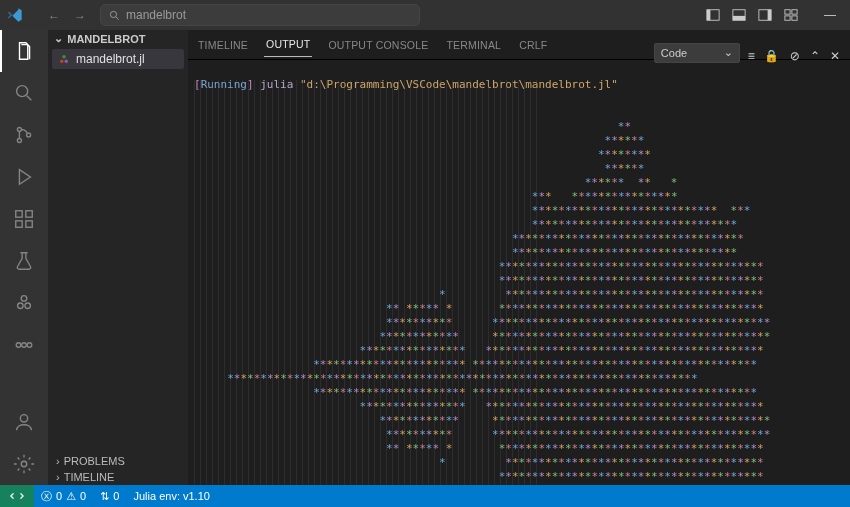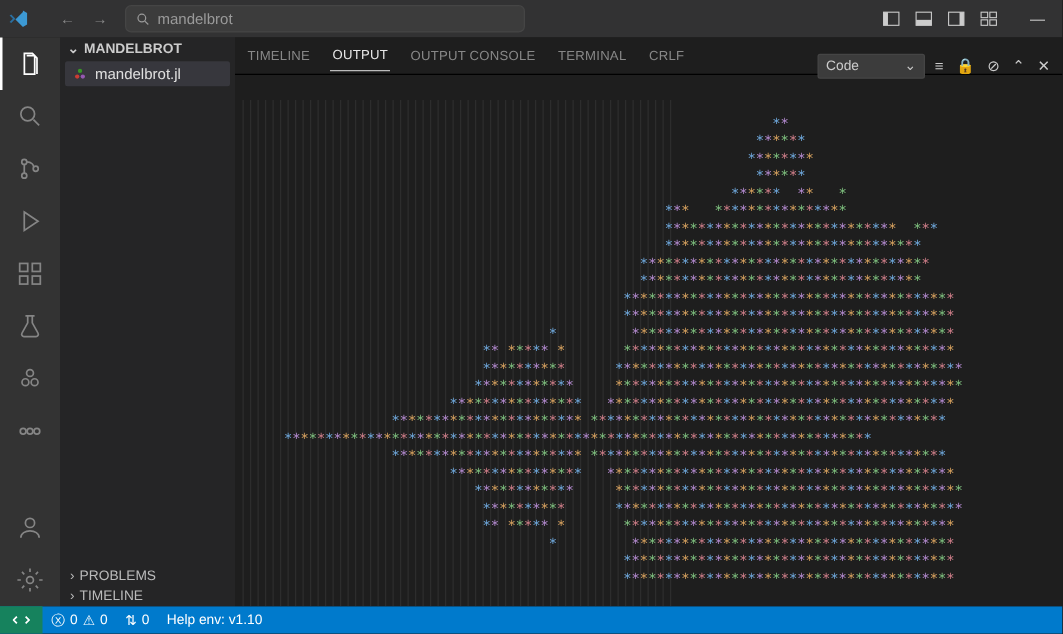--- a/index.html
+++ b/index.html
@@ -22,21 +22,21 @@
   .sidebar { width: 140px; background: #252526; display: flex; flex-direction: column; }
   .sb-title { height: 30px; display: flex; align-items: center; justify-content: space-between; padding: 0 10px; font-size: 11px; letter-spacing: .5px; color: #bbb; }
   .sb-section { padding: 2px 6px; font-size: 11px; color: #ccc; display:flex; align-items:center; gap:4px; font-weight:bold; }
   .sb-file { margin: 2px 4px; padding: 3px 6px; display: flex; align-items: center; gap: 6px; background: #37373d; color: #e0e0e0; border-radius: 2px; }
   .sb-bottom { margin-top: auto; }
   .sb-collapse { padding: 2px 8px; font-size: 11px; color: #bbb; display:flex; align-items:center; gap:4px;}
   .main { flex: 1; display: flex; flex-direction: column; background: #1e1e1e; min-width: 0; }
   .panel-tabs { height: 30px; display: flex; align-items: center; padding-left: 8px; gap: 14px; border-bottom: 1px solid #000; background: #1e1e1e; }
   .ptab { font-size: 10.5px; color: #888; padding: 6px 2px; letter-spacing: .2px; }
   .ptab.active { color: #e8e8e8; border-bottom: 1px solid #bbb; }
-  .panel-right { margin-left: auto; display: flex; align-items: center; gap: 6px; padding-right: 8px; margin-top: 16px; }
+  .panel-right { margin-left: auto; display: flex; align-items: flex-end; gap: 6px; padding-right: 8px; margin-top: 16px; }
   .filter { width: 86px; height: 20px; background: #3c3c3c; border: 1px solid #454545; border-radius: 2px; font-size: 11px; display:flex; align-items:center; justify-content:space-between; padding: 0 6px; color:#ccc;}
   .pbtn { color: #ccc; padding: 0 2px; font-size: 12px; }
   .output { flex: 1; font-family: 'Consolas', monospace; font-size: 11px; line-height: 14px; color: #c8c8c8; padding: 4px 6px; white-space: pre; overflow: hidden; position: relative; }
   .out-line1 .tok-br { color: #c786c0; }
   .out-line1 .tok-run { color: #7aa6da; }
   .out-line1 .tok-cmd { color: #bba6d1; }
   .out-line1 .tok-path { color: #d3a768; }
   .ruler-strip { position:absolute; left:6px; top:20px; bottom:0; width: 520px; pointer-events:none; }
   .ruler-strip span { display:inline-block; width:6px; height:100%; border-left:1px solid rgba(90,90,90,.25);}
   .mandel { position: relative; z-index: 1; }
@@ -209,20 +209,21 @@
             <span>⌄</span>
           </div>
         <span class="pbtn">≡</span>
         <span class="pbtn">🔒</span>
         <span class="pbtn">⊘</span>
         <span class="pbtn">⌃</span>
         <span class="pbtn">✕</span>
       </div>
     </div>
     <div class="output">
+<div class="out-line1"><span class="tok-br">[</span><span class="tok-run">Running</span><span class="tok-br">]</span> <span class="tok-cmd">julia</span> <span class="tok-path">"d:\Programming\VSCode\mandelbrot\mandelbrot.jl"</span></div>
 <div class="ruler-strip"><span></span><span></span><span></span><span></span><span></span><span></span><span></span><span></span><span></span><span></span><span></span><span></span><span></span><span></span><span></span><span></span><span></span><span></span><span></span><span></span><span></span><span></span><span></span><span></span><span></span><span></span><span></span><span></span><span></span><span></span><span></span><span></span><span></span><span></span><span></span><span></span><span></span><span></span><span></span><span></span><span></span><span></span><span></span><span></span><span></span><span></span><span></span><span></span><span></span><span></span><span></span><span></span><span></span><span></span><span></span><span></span><span></span><span></span></div>
 <pre class="mandel" id="mandel">                                                                <span style="color:#6fa8dc">*</span><span style="color:#b58bd1">*</span>
                                                               <span style="color:#6fa8dc">*</span><span style="color:#b58bd1">*</span><span style="color:#d7a25f">*</span><span style="color:#7fc17f">*</span><span style="color:#d07f8a">*</span><span style="color:#6fa8dc">*</span>
                                                              <span style="color:#6fa8dc">*</span><span style="color:#b58bd1">*</span><span style="color:#d7a25f">*</span><span style="color:#7fc17f">*</span><span style="color:#d07f8a">*</span><span style="color:#6fa8dc">*</span><span style="color:#b58bd1">*</span><span style="color:#d7a25f">*</span>
                                                               <span style="color:#6fa8dc">*</span><span style="color:#b58bd1">*</span><span style="color:#d7a25f">*</span><span style="color:#7fc17f">*</span><span style="color:#d07f8a">*</span><span style="color:#6fa8dc">*</span>
                                                            <span style="color:#6fa8dc">*</span><span style="color:#b58bd1">*</span><span style="color:#d7a25f">*</span><span style="color:#7fc17f">*</span><span style="color:#d07f8a">*</span><span style="color:#6fa8dc">*</span>  <span style="color:#b58bd1">*</span><span style="color:#d7a25f">*</span>   <span style="color:#7fc17f">*</span>
                                                    <span style="color:#6fa8dc">*</span><span style="color:#b58bd1">*</span><span style="color:#d7a25f">*</span>   <span style="color:#7fc17f">*</span><span style="color:#d07f8a">*</span><span style="color:#6fa8dc">*</span><span style="color:#b58bd1">*</span><span style="color:#d7a25f">*</span><span style="color:#7fc17f">*</span><span style="color:#d07f8a">*</span><span style="color:#6fa8dc">*</span><span style="color:#b58bd1">*</span><span style="color:#d7a25f">*</span><span style="color:#7fc17f">*</span><span style="color:#d07f8a">*</span><span style="color:#6fa8dc">*</span><span style="color:#b58bd1">*</span><span style="color:#d7a25f">*</span><span style="color:#7fc17f">*</span>
                                                    <span style="color:#6fa8dc">*</span><span style="color:#b58bd1">*</span><span style="color:#d7a25f">*</span><span style="color:#7fc17f">*</span><span style="color:#d07f8a">*</span><span style="color:#6fa8dc">*</span><span style="color:#b58bd1">*</span><span style="color:#d7a25f">*</span><span style="color:#7fc17f">*</span><span style="color:#d07f8a">*</span><span style="color:#6fa8dc">*</span><span style="color:#b58bd1">*</span><span style="color:#d7a25f">*</span><span style="color:#7fc17f">*</span><span style="color:#d07f8a">*</span><span style="color:#6fa8dc">*</span><span style="color:#b58bd1">*</span><span style="color:#d7a25f">*</span><span style="color:#7fc17f">*</span><span style="color:#d07f8a">*</span><span style="color:#6fa8dc">*</span><span style="color:#b58bd1">*</span><span style="color:#d7a25f">*</span><span style="color:#7fc17f">*</span><span style="color:#d07f8a">*</span><span style="color:#6fa8dc">*</span><span style="color:#b58bd1">*</span><span style="color:#d7a25f">*</span>  <span style="color:#7fc17f">*</span><span style="color:#d07f8a">*</span><span style="color:#6fa8dc">*</span>
                                                    <span style="color:#6fa8dc">*</span><span style="color:#b58bd1">*</span><span style="color:#d7a25f">*</span><span style="color:#7fc17f">*</span><span style="color:#d07f8a">*</span><span style="color:#6fa8dc">*</span><span style="color:#b58bd1">*</span><span style="color:#d7a25f">*</span><span style="color:#7fc17f">*</span><span style="color:#d07f8a">*</span><span style="color:#6fa8dc">*</span><span style="color:#b58bd1">*</span><span style="color:#d7a25f">*</span><span style="color:#7fc17f">*</span><span style="color:#d07f8a">*</span><span style="color:#6fa8dc">*</span><span style="color:#b58bd1">*</span><span style="color:#d7a25f">*</span><span style="color:#7fc17f">*</span><span style="color:#d07f8a">*</span><span style="color:#6fa8dc">*</span><span style="color:#b58bd1">*</span><span style="color:#d7a25f">*</span><span style="color:#7fc17f">*</span><span style="color:#d07f8a">*</span><span style="color:#6fa8dc">*</span><span style="color:#b58bd1">*</span><span style="color:#d7a25f">*</span><span style="color:#7fc17f">*</span><span style="color:#d07f8a">*</span><span style="color:#6fa8dc">*</span>
                                                 <span style="color:#6fa8dc">*</span><span style="color:#b58bd1">*</span><span style="color:#d7a25f">*</span><span style="color:#7fc17f">*</span><span style="color:#d07f8a">*</span><span style="color:#6fa8dc">*</span><span style="color:#b58bd1">*</span><span style="color:#d7a25f">*</span><span style="color:#7fc17f">*</span><span style="color:#d07f8a">*</span><span style="color:#6fa8dc">*</span><span style="color:#b58bd1">*</span><span style="color:#d7a25f">*</span><span style="color:#7fc17f">*</span><span style="color:#d07f8a">*</span><span style="color:#6fa8dc">*</span><span style="color:#b58bd1">*</span><span style="color:#d7a25f">*</span><span style="color:#7fc17f">*</span><span style="color:#d07f8a">*</span><span style="color:#6fa8dc">*</span><span style="color:#b58bd1">*</span><span style="color:#d7a25f">*</span><span style="color:#7fc17f">*</span><span style="color:#d07f8a">*</span><span style="color:#6fa8dc">*</span><span style="color:#b58bd1">*</span><span style="color:#d7a25f">*</span><span style="color:#7fc17f">*</span><span style="color:#d07f8a">*</span><span style="color:#6fa8dc">*</span><span style="color:#b58bd1">*</span><span style="color:#d7a25f">*</span><span style="color:#7fc17f">*</span><span style="color:#d07f8a">*</span>
@@ -267,14 +268,14 @@
   <div class="st-item">
       <span>ⓧ</span>
       <span>0</span>
       <span>⚠</span>
       <span>0</span>
     </div>
   <div class="st-item">
       <span>⇅</span>
       <span>0</span>
     </div>
-  <div class="st-item">Help env: v1.10</div>
+  <div class="st-item">Julia env: v1.10</div>
 </div>
 
 </body></html>

